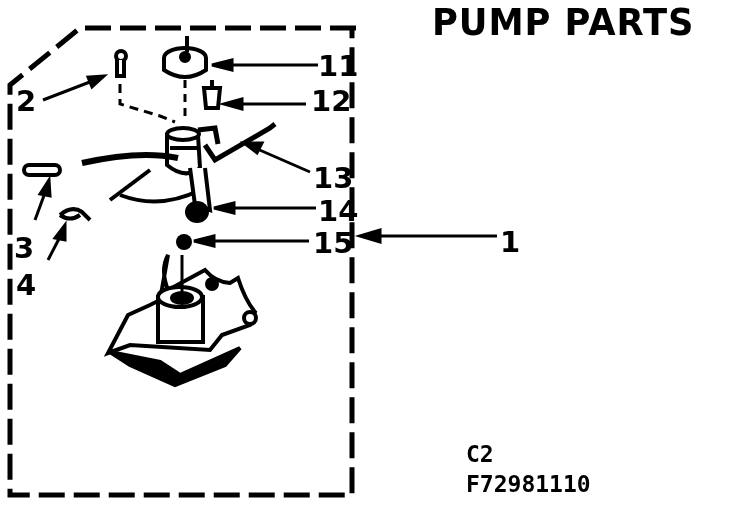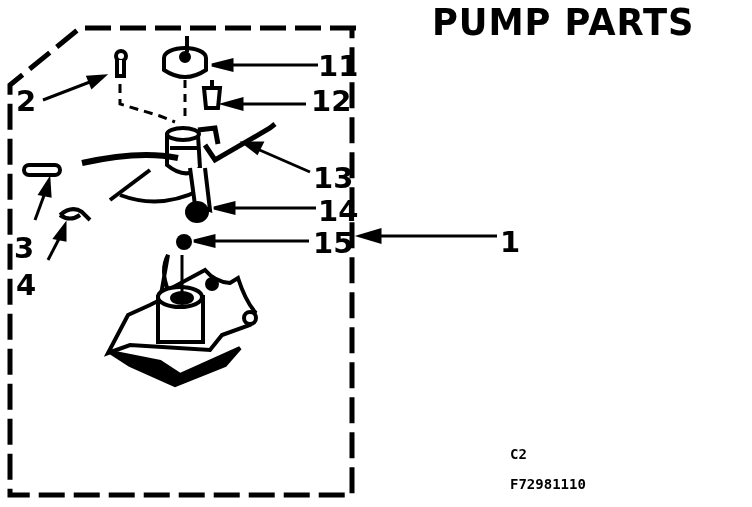--- a/index.html
+++ b/index.html
@@ -1,18 +1,18 @@
 <!DOCTYPE html>
 <html><head>
 <meta charset="utf-8">
 <style>
   html,body{margin:0;padding:0;background:#fff;}
   body{width:752px;height:507px;position:relative;overflow:hidden;font-family:"DejaVu Sans",sans-serif;color:#000;}
   .title{position:absolute;left:432px;top:0px;font-family:"DejaVu Sans",sans-serif;font-weight:bold;font-size:38px;letter-spacing:1px;line-height:44px;white-space:nowrap;transform:scaleX(0.93);transform-origin:left top;}
-  .code{position:absolute;left:466px;font-family:"DejaVu Sans Mono",monospace;font-weight:bold;font-size:14px;line-height:24px;white-space:nowrap;margin-left:44px;}
+  .code{position:absolute;left:466px;font-family:"DejaVu Sans Mono",monospace;font-weight:bold;font-size:23px;line-height:24px;white-space:nowrap;}
   .code.c1{top:442px;}
   .code.c2{top:472px;}
   svg{position:absolute;left:0;top:0;}
   .lbl{font-family:"DejaVu Sans",sans-serif;font-weight:bold;font-size:29px;}
 </style>
 </head>
 <body>
 
 <div class="title">PUMP PARTS</div>
 <div class="code c1">C2</div>

